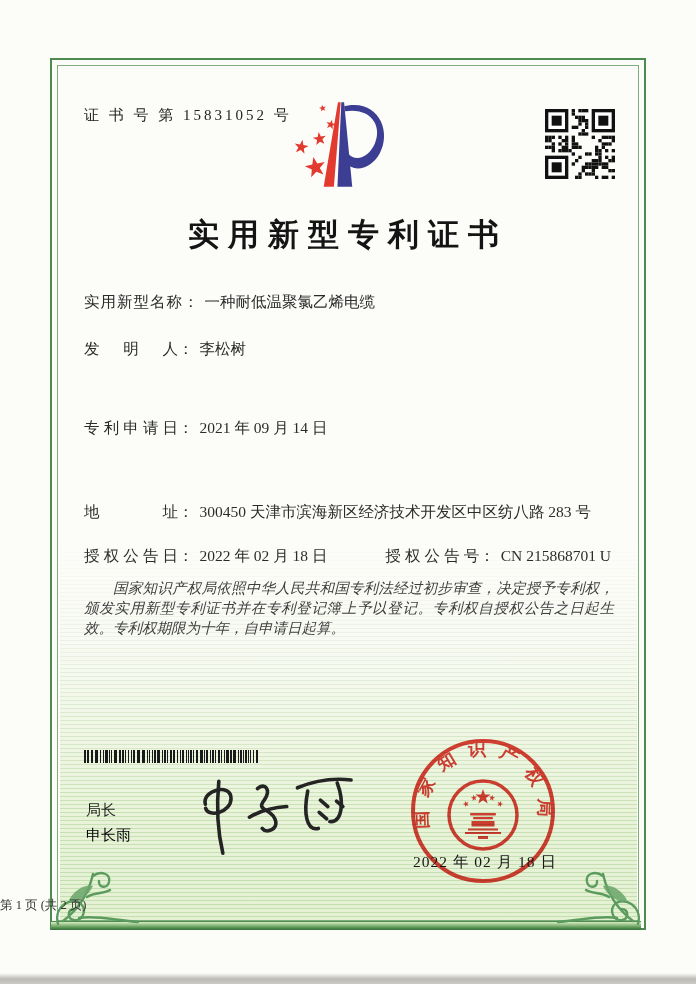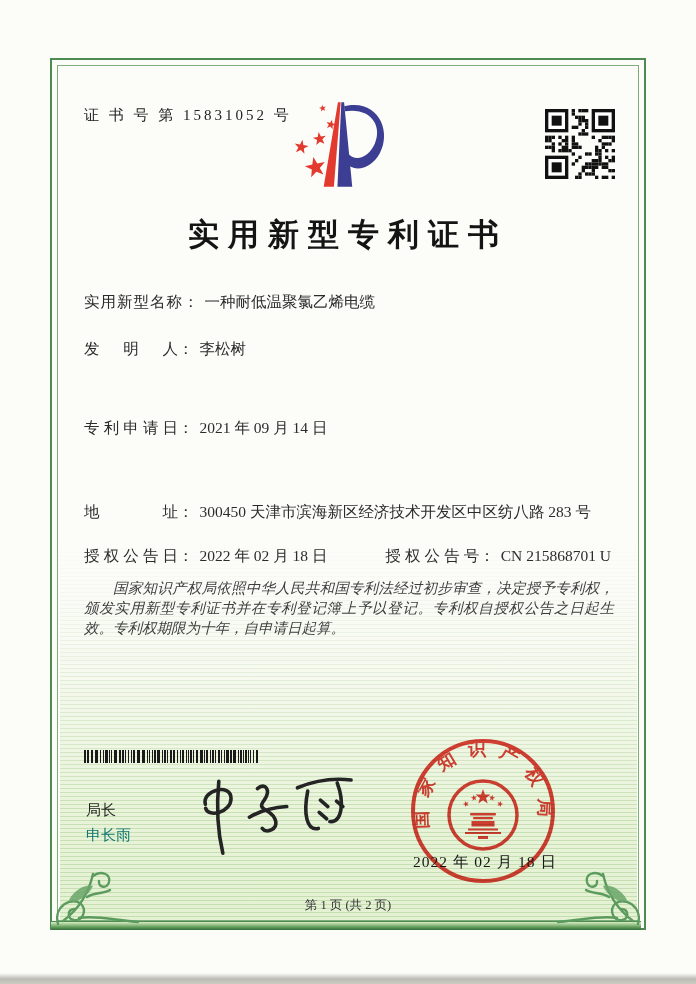--- a/index.html
+++ b/index.html
@@ -33,25 +33,25 @@
   .field-row{left:84px;width:540px;font-size:15.5px;white-space:nowrap;color:#2b2b2b;}
   .flabel{display:inline-block;width:94px;text-align:justify;text-align-last:justify;vertical-align:top;}
   .flabel2{display:inline-block;vertical-align:top;letter-spacing:1px;}
   .fcolon{display:inline-block;margin-right:6px;}
   .fgroup2{margin-left:54px;}
   .body-text{left:84px;top:578px;width:530px;font-size:14.5px;line-height:20px;
     color:#3d3d3d;text-align:justify;font-style:italic;}
   .body-text p{margin:0;text-indent:2em;}
   .barcode{left:84px;top:750px;}
   .post{left:86px;top:801px;font-size:15px;color:#1f1f1f;font-family:"Liberation Sans","DejaVu Sans",sans-serif;}
-  .post-name{left:86px;top:826px;font-size:15px;color:#0f766e;font-family:"Liberation Sans","DejaVu Sans",sans-serif;}
+  .post-name{left:86px;top:826px;font-size:15px;color:#000000;font-family:"Liberation Sans","DejaVu Sans",sans-serif;}
   .signature{left:193px;top:763px;transform:rotate(-4deg);}
   .seal{left:408px;top:736px;mix-blend-mode:multiply;opacity:.94;}
   .seal-date{left:413px;top:852px;font-size:15.5px;letter-spacing:1px;color:#161616;}
-  .page-num{left:0;top:897px;width:696px;text-align:center;font-size:12.5px;color:#333;}
+  .page-num{left:0;top:897px;width:696px;text-align:left;font-size:12.5px;color:#333;}
   .back-note{left:0;top:937px;width:696px;text-align:center;font-size:13.5px;color:#3a3a3a;font-style:italic;margin-top:46px;}
   .scan-shadow{left:0;bottom:0;width:696px;height:11px;
     background:linear-gradient(to bottom, rgba(190,189,182,0), #bcbbb4 55%, #ccccc5);}
   .orn-r{transform:scaleX(-1);}
 </style>
 </head>
 <body>
 
 <div class="page">
 

